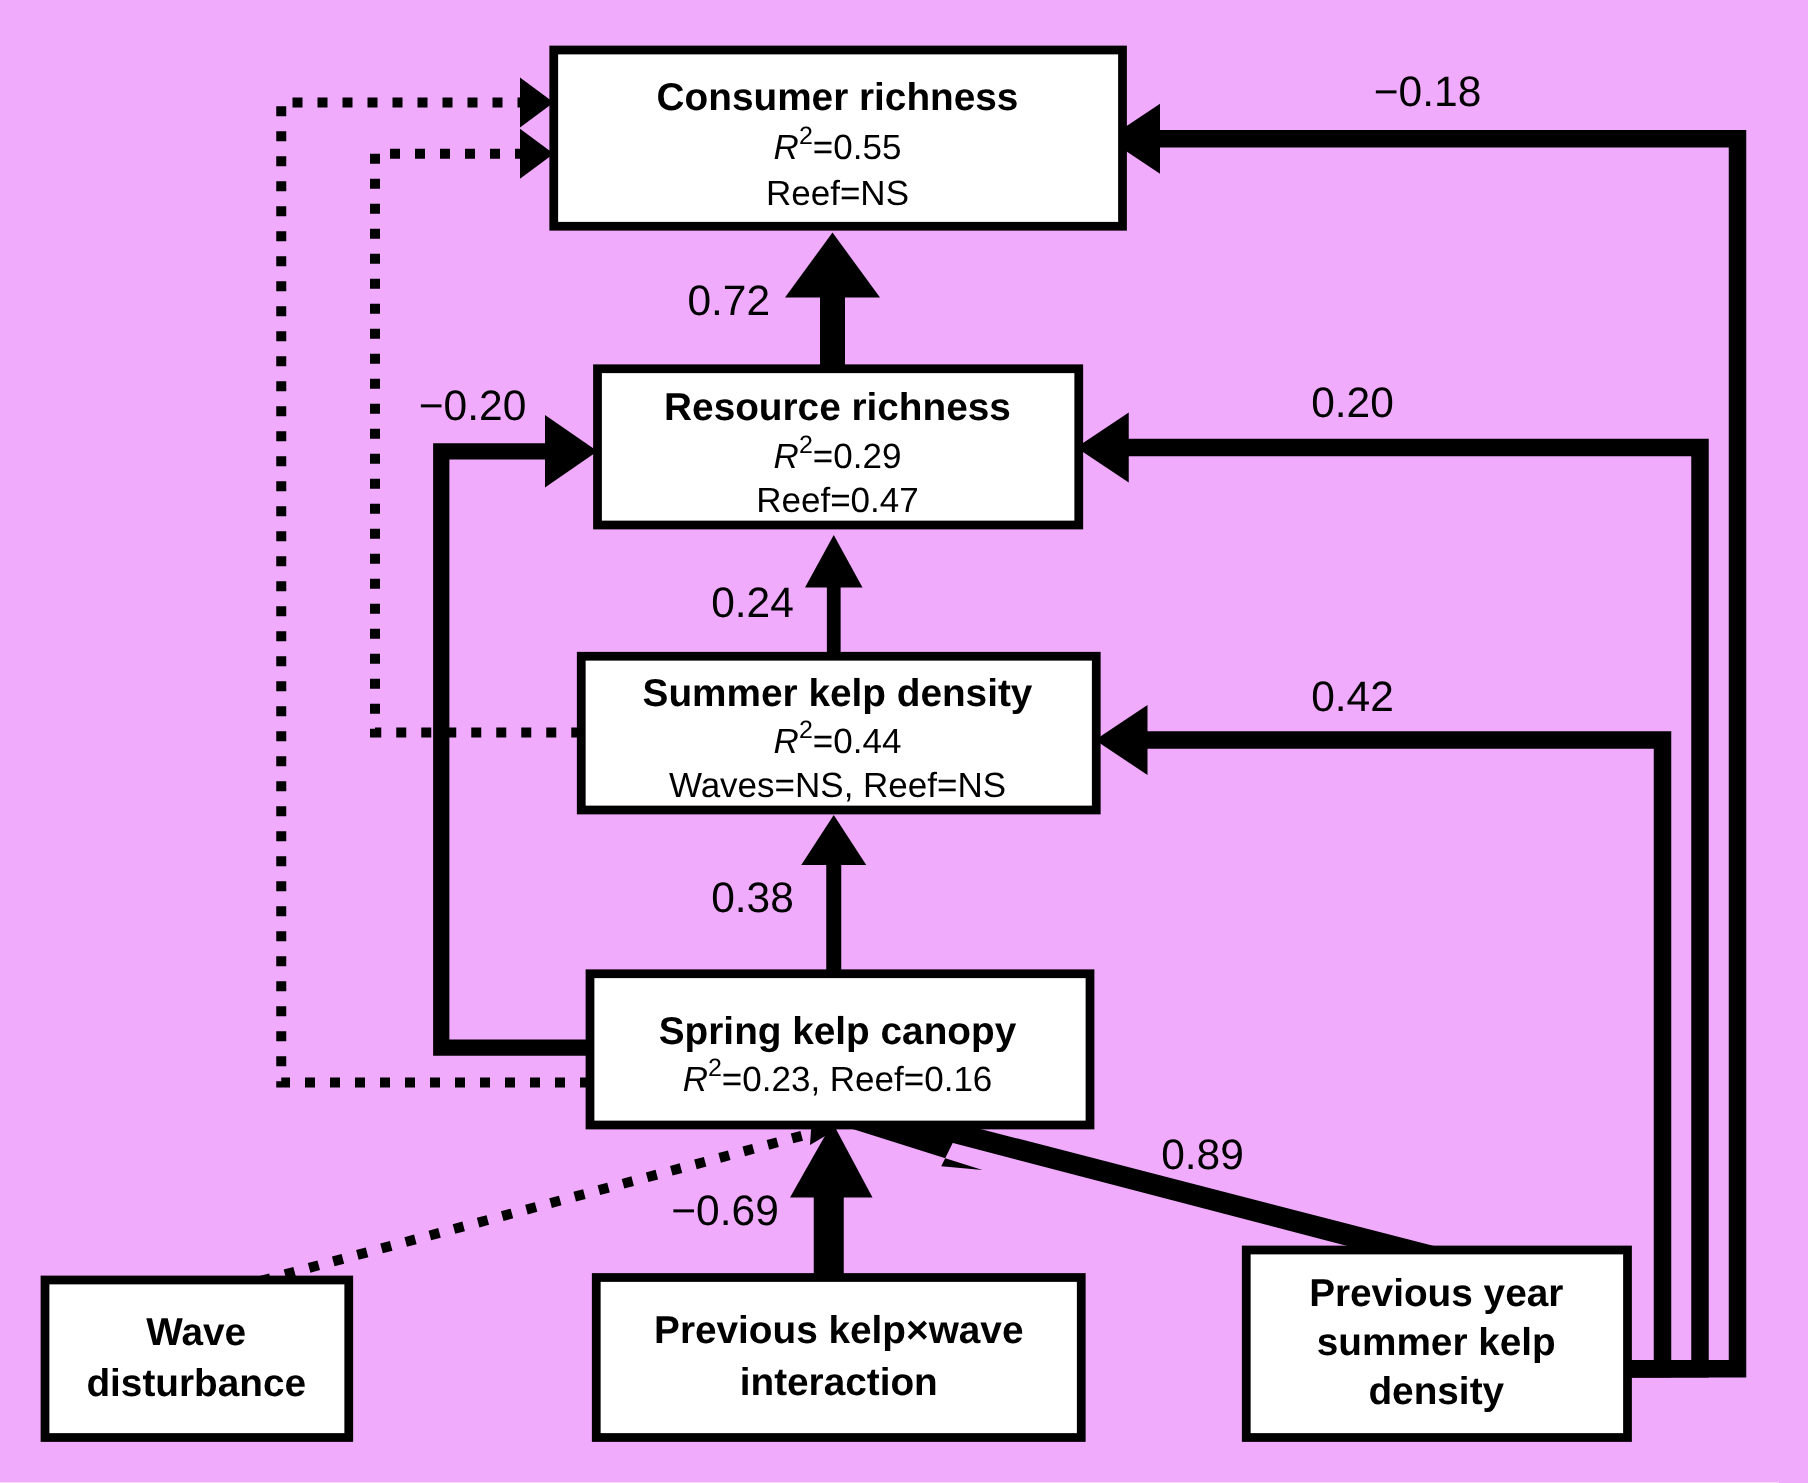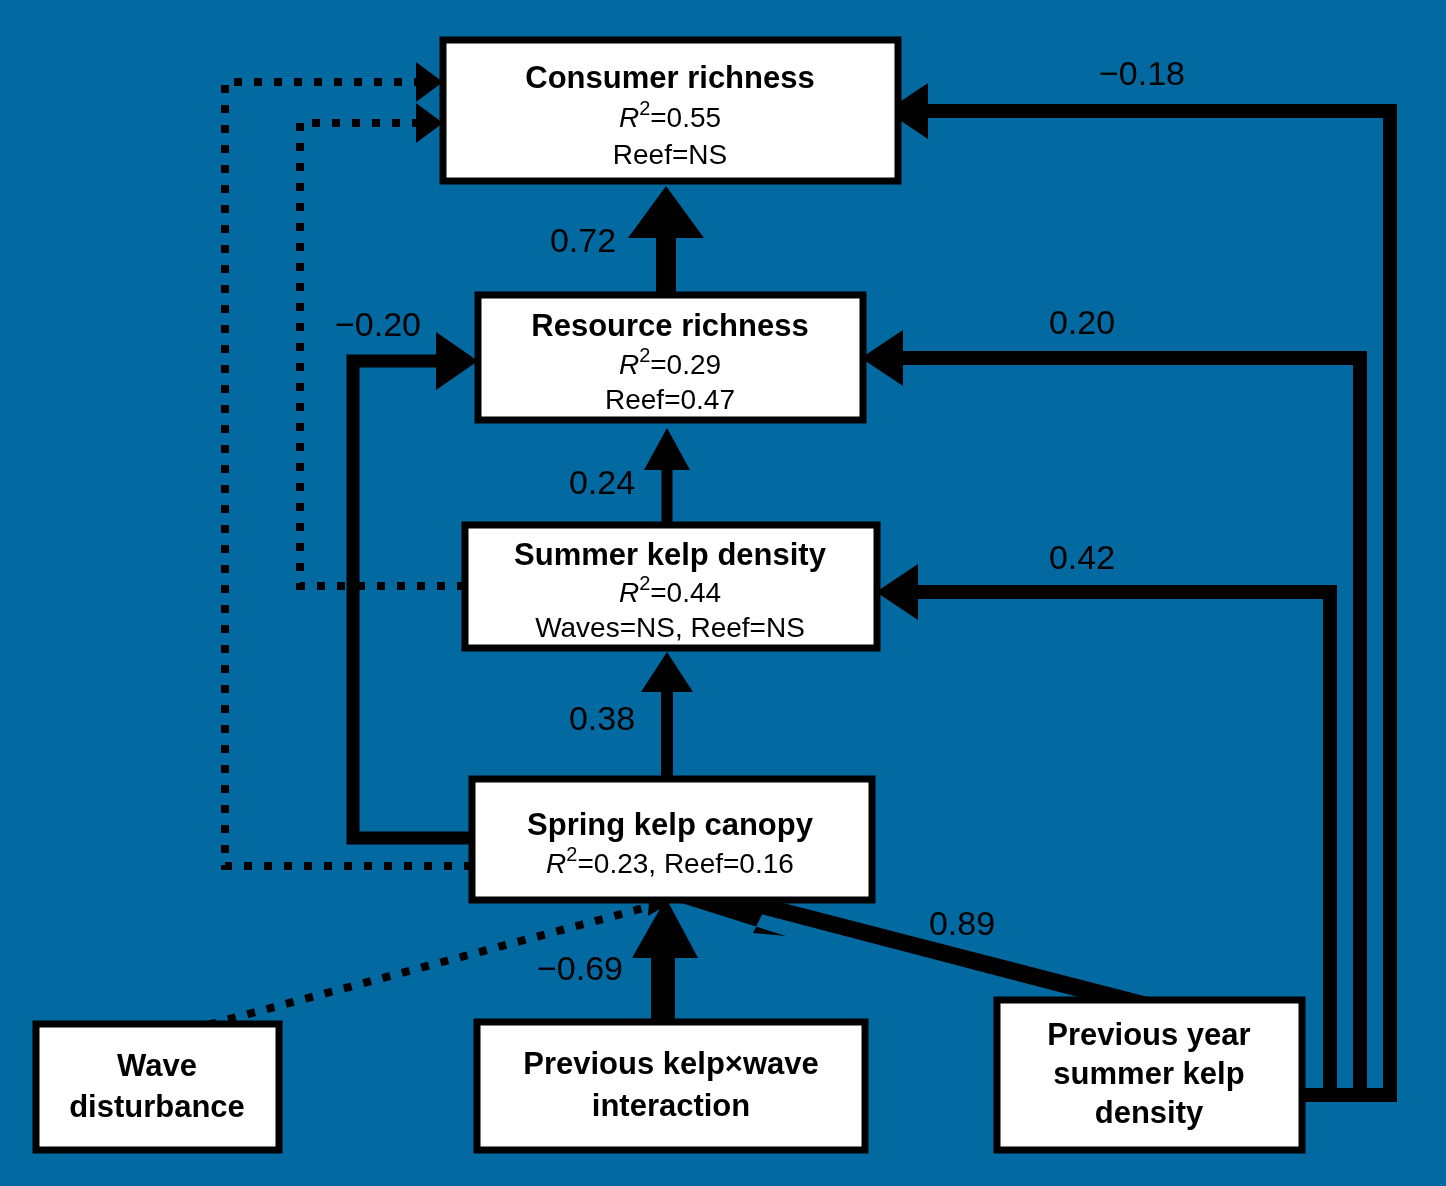--- a/index.html
+++ b/index.html
@@ -4,21 +4,21 @@
 <style>
   html, body {
     margin: 0;
     padding: 0;
     background: #ffffff;
   }
   #sem-root {
     position: relative;
     width: 1446px;
     height: 1186px;
-    background: #0369a1;
+    background: #f0abfc;
     font-family: "Liberation Sans", sans-serif;
     overflow: hidden;
   }
   svg.sem-canvas {
     position: absolute;
     top: 0;
     left: 0;
     width: 1446px;
     height: 1186px;
   }

